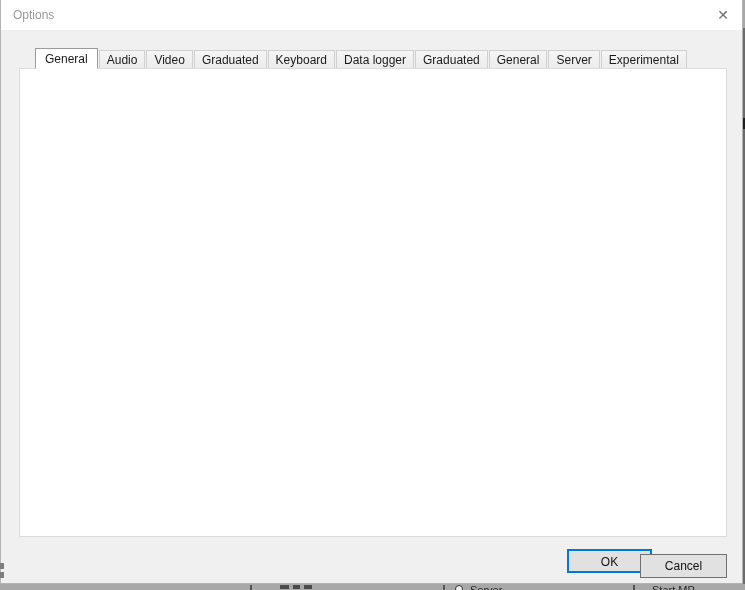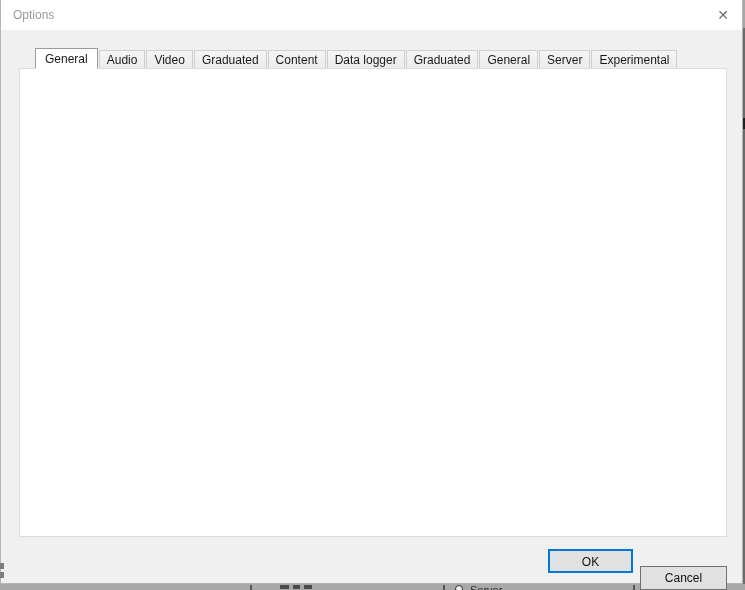--- a/index.html
+++ b/index.html
@@ -47,22 +47,22 @@
   .spinner .btns{ position:absolute; right:1px; top:1px; width:15px; height:18px; border-left:1px solid #c0c0c0;}
   .spinner .sbtn{ width:15px; height:9px; background:#f2f2f2; text-align:center; font-size:5px; color:#333; line-height:9px;}
   .spinner .sbtn.up{ border-bottom:1px solid #d5d5d5;}
   .combo{ position:absolute; width:137px; height:21px; background:linear-gradient(#f2f2f2,#eaeaea);
     border:1px solid #7a7a7a;}
   .combo .value{ position:absolute; left:5px; top:3px; font-size:12px;}
   .combo .chev{ position:absolute; right:5px; top:-1px; font-size:13px; color:#444;}
   
   .btn{ position:absolute; height:24px; background:#e1e1e1; text-align:center; line-height:22px;
     font-size:12px; color:#111; cursor:pointer;}
-  .btn-ok{ left:547px; top:549px; width:85px; border:2px solid #0078d7;}
-  .btn-cancel{ left:639px; top:566px; width:87px; border:1px solid #707070;}
+  .btn-ok{ left:566px; top:549px; width:85px; border:2px solid #0078d7;}
+  .btn-cancel{ left:639px; top:554px; width:87px; border:1px solid #707070;}
 </style>
 </head>
 <body>
 
 <div class="screen">
 
   <div class="behind-bottom">
     <span class="frag-smudge" style="left:280px; width:9px;"></span>
     <span class="frag-smudge" style="left:293px; width:7px;"></span>
     <span class="frag-smudge" style="left:304px; width:8px;"></span>
@@ -81,21 +81,21 @@
     <div class="titlebar">
       <span class="title-text">Options</span>
       <span class="close-btn">✕</span>
     </div>
 
     <div class="tabstrip">
       <div class="tab selected">General</div>
       <div class="tab">Audio</div>
       <div class="tab">Video</div>
       <div class="tab">Graduated</div>
-      <div class="tab">Content</div>
+      <div class="tab">Keyboard</div>
       <div class="tab">Data logger</div>
       <div class="tab">Graduated</div>
       <div class="tab">General</div>
       <div class="tab">Server</div>
       <div class="tab">Experimental</div>
     </div>
 
     <div class="page"></div>
 
     <span class="info-icon" style="left:31px; top:80px;">i</span>

